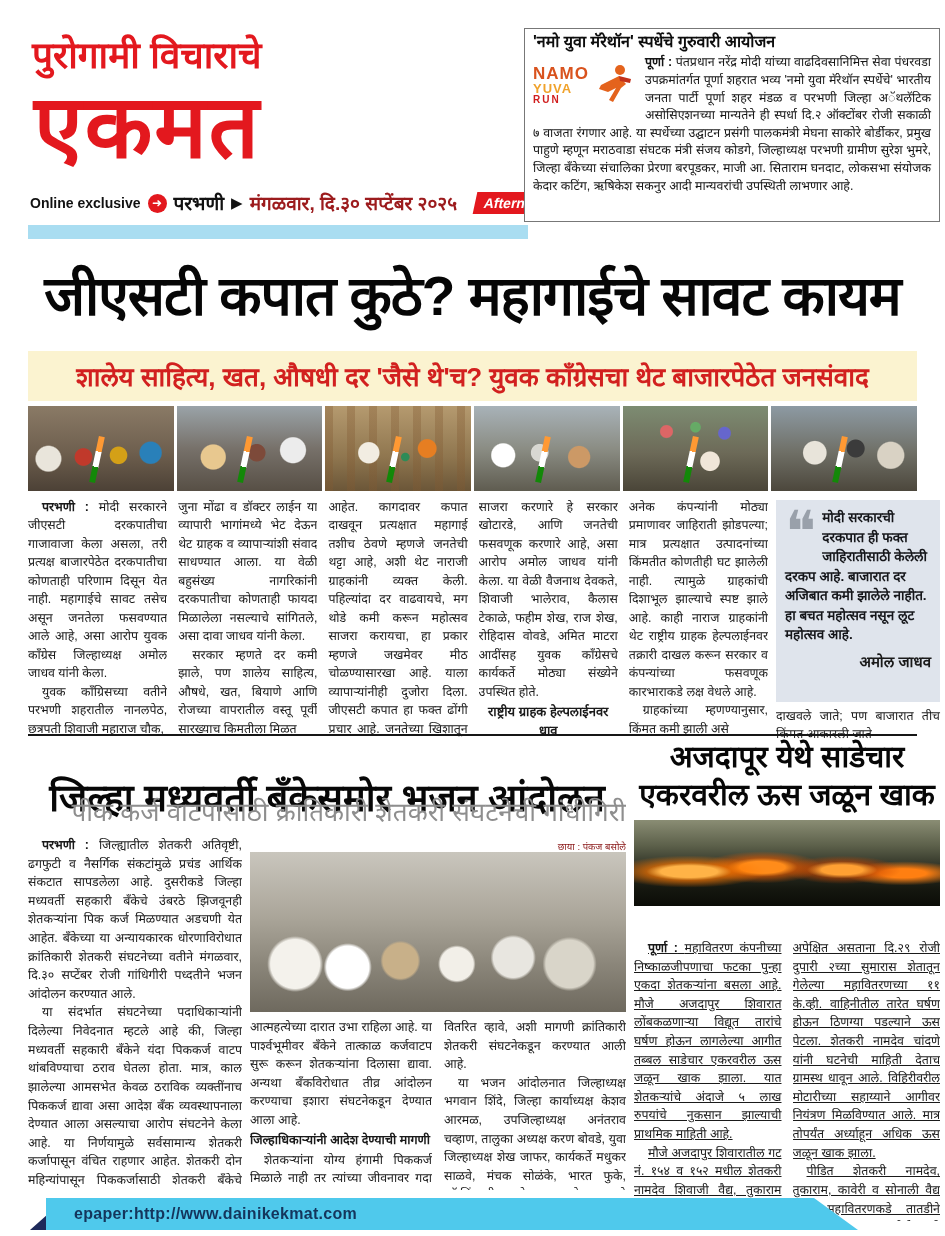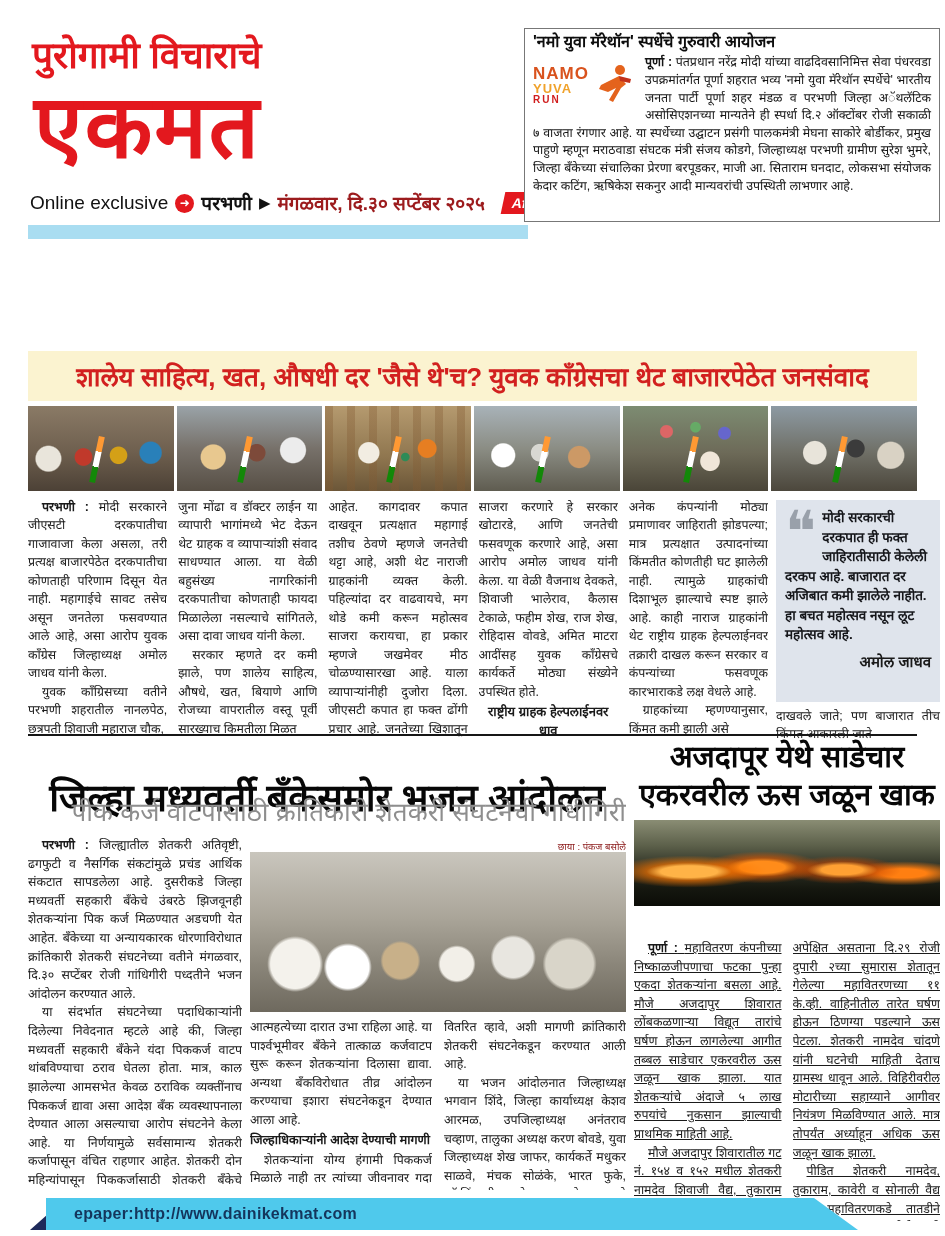--- a/index.html
+++ b/index.html
@@ -3,21 +3,21 @@
 <meta charset="utf-8">
 <style>
   * { margin:0; padding:0; box-sizing:border-box; }
   body { background:#e8e8e8; font-family:"Liberation Sans","DejaVu Sans",sans-serif; }
   .page { position:relative; width:945px; height:1236px; background:#ffffff; margin:0 auto; overflow:hidden; color:#1a1a1a; }
 
   
   .mast-tagline { position:absolute; left:32px; top:36px; font-size:37px; font-weight:700; color:#e3181e; line-height:1.1; }
   .mast-logo { position:absolute; left:34px; top:76px; font-size:88px; font-weight:800; color:#e3181e; line-height:1.15; letter-spacing:2px; }
   .mast-row { position:absolute; left:30px; top:190px; width:480px; display:flex; align-items:center; gap:7px; white-space:nowrap; }
-  .online-ex { font-size:19px; font-weight:400; color:#111; }
+  .online-ex { font-size:14px; font-weight:700; color:#111; }
   .circle-arrow { width:19px; height:19px; border-radius:50%; background:#e3181e; color:#fff; display:inline-flex; align-items:center; justify-content:center; font-size:12px; font-weight:700; flex:0 0 auto; }
   .city { font-size:19px; font-weight:700; color:#111; }
   .play { font-size:15px; color:#111; }
   .mast-date { font-size:19px; font-weight:700; color:#9c1b1d; }
   .badge-slash { width:6px; height:22px; background:#111; transform:skewX(-18deg); margin-left:4px; }
   .badge { background:#e3181e; color:#fff; font-size:14px; font-weight:700; padding:3px 9px; transform:skewX(-12deg); }
 
   
   .tr-box { position:absolute; left:524px; top:28px; width:416px; height:194px; border:1px solid #777; padding:4px 8px 6px 8px; overflow:hidden; background:#fff; }
   .tr-head { font-size:16px; font-weight:800; color:#0d0d0d; line-height:1.15; margin-bottom:3px; }
@@ -153,20 +153,21 @@
             <path d="M26 14 L38 17 L37 21 L27 19 Z" fill="#c2311b"></path>
           </svg>
         </span>
       </span>
       <b class="dateline">पूर्णा :</b>
       <span>पंतप्रधान नरेंद्र मोदी यांच्या वाढदिवसानिमित्त सेवा पंधरवडा उपक्रमांतर्गत पूर्णा शहरात भव्य 'नमो युवा मॅरेथॉन स्पर्धेचे' भारतीय जनता पार्टी पूर्णा शहर मंडळ व परभणी जिल्हा अॅथलॅटिक असोसिएशनच्या मान्यतेने ही स्पर्धा दि.२ ऑक्टोंबर रोजी सकाळी ७ वाजता रंगणार आहे. या स्पर्धेच्या उद्घाटन प्रसंगी पालकमंत्री मेघना साकोरे बोर्डीकर, प्रमुख पाहुणे म्हणून मराठवाडा संघटक मंत्री संजय कोडगे, जिल्हाध्यक्ष परभणी ग्रामीण सुरेश भुमरे, जिल्हा बँकेच्या संचालिका प्रेरणा बरपूडकर, माजी आ. सिताराम घनदाट, लोकसभा संयोजक केदार कटिंग, ऋषिकेश सकनुर आदी मान्यवरांची उपस्थिती लाभणार आहे.</span>
     </div>
   </div>
 
   <div class="blue-bar"></div>
+  <div class="lead-head">जीएसटी कपात कुठे? महागाईचे सावट कायम</div>
   <div class="lead-band">
     <span class="lead-sub">शालेय साहित्य, खत, औषधी दर 'जैसे थे'च? युवक काँग्रेसचा थेट बाजारपेठेत जनसंवाद</span>
   </div>
 
   <div class="photo-strip">
     <div class="photo">
         <span class="sash"></span>
       </div>
     <div class="photo">
         <span class="sash"></span>

